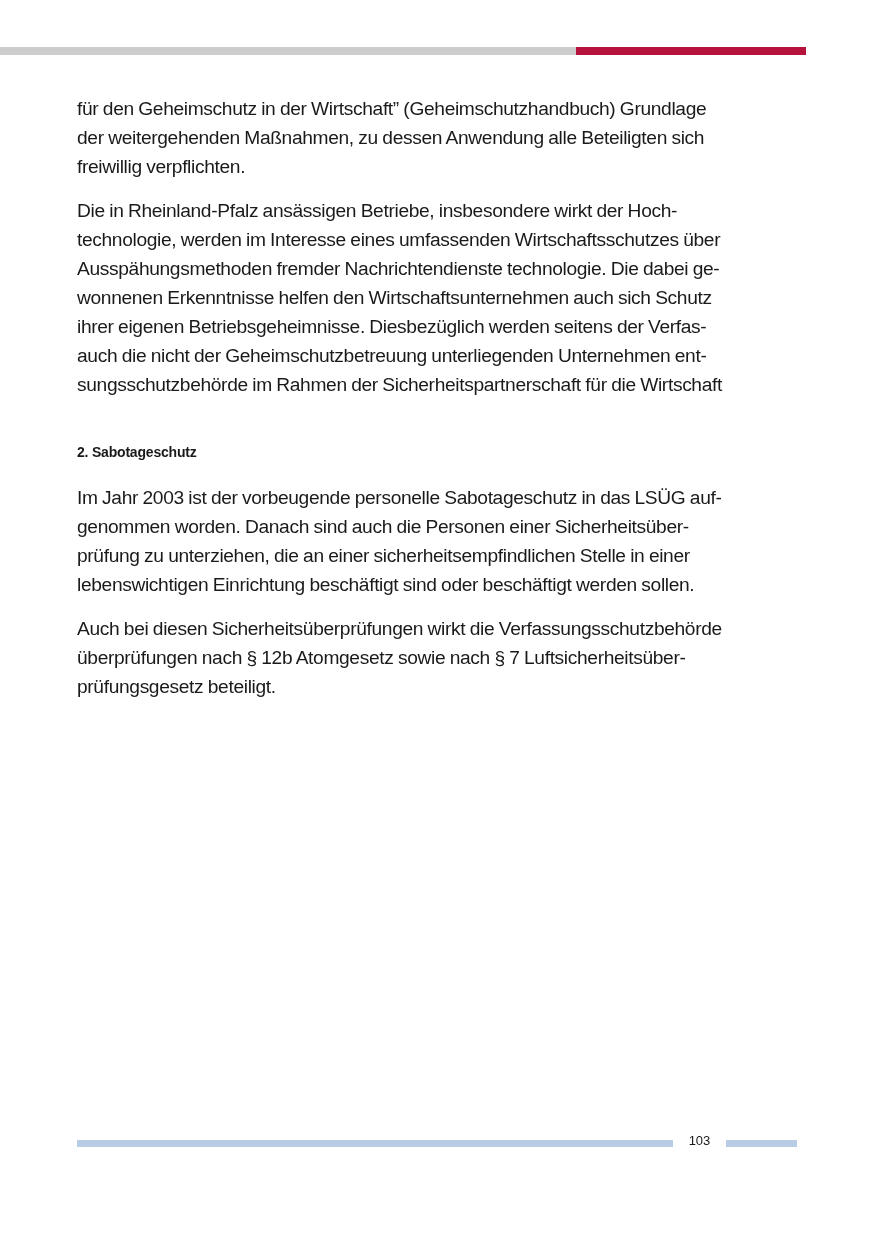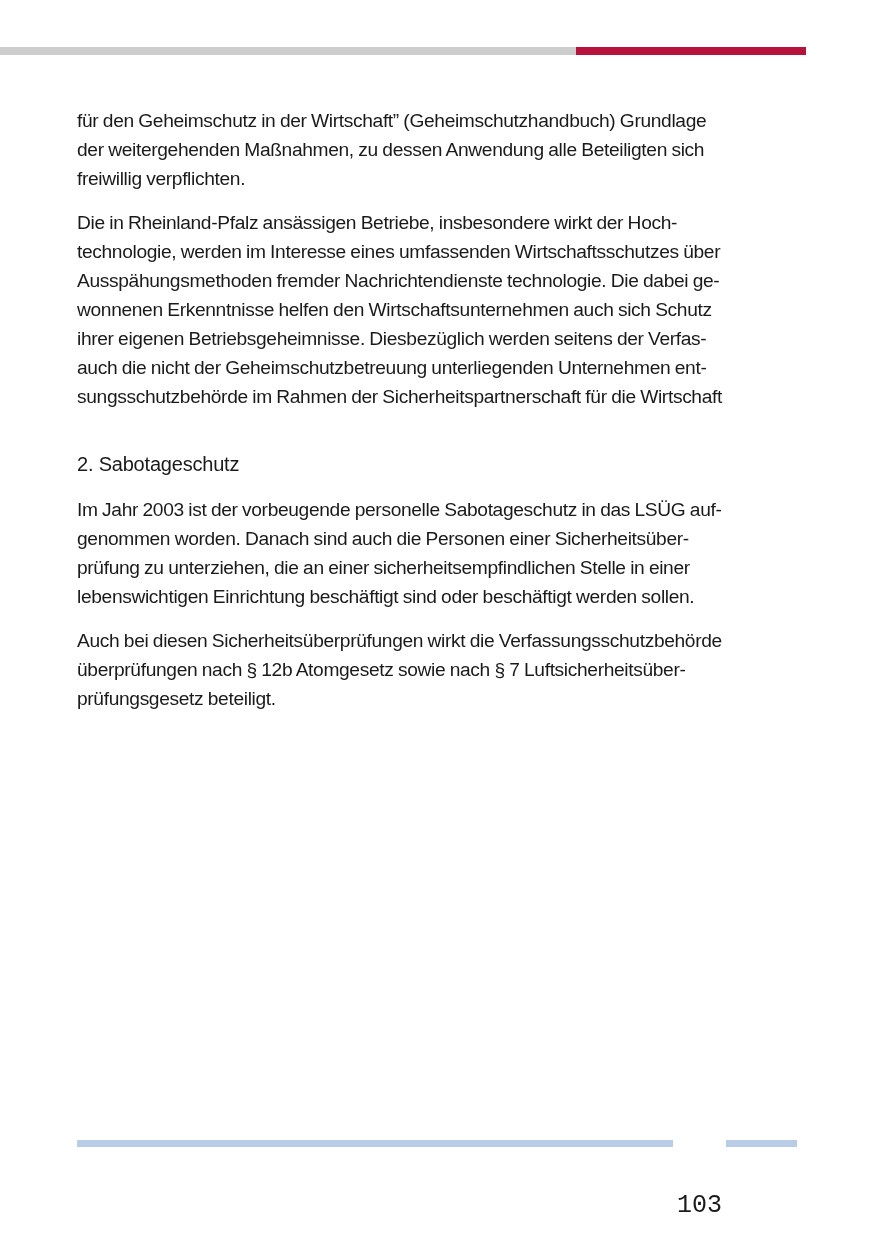--- a/index.html
+++ b/index.html
@@ -29,38 +29,37 @@
       top: 47px;
       width: 230px;
       height: 8px;
       background: #b5123c;
     }
     .content {
       position: absolute;
       left: 77px;
       top: 94px;
       width: 724px;
-      margin-top: 12px;
     }
     .para {
       margin: 0 0 15px 0;
       font-size: 19.2px;
       line-height: 29px;
       letter-spacing: -0.35px;
       word-spacing: -0.5px;
     }
     .para .line {
       display: block;
       white-space: nowrap;
     }
     .heading {
       margin: 38px 0 16px 0;
-      font-size: 20px;
+      font-size: 14px;
       line-height: 30px;
-      font-weight: normal;
+      font-weight: bold;
       letter-spacing: -0.2px;
     }
     .footer-bar-left {
       position: absolute;
       left: 77px;
       top: 1140px;
       width: 596px;
       height: 7px;
       background: #b8cce6;
     }
@@ -69,26 +68,25 @@
       left: 726px;
       top: 1140px;
       width: 71px;
       height: 7px;
       background: #b8cce6;
     }
     .page-number {
       position: absolute;
       left: 673px;
       width: 53px;
-      top: 1194px;
+      top: 1129px;
       text-align: center;
-      font-size: 25px;
+      font-size: 13px;
       line-height: 24px;
       color: #1a1a1a;
-      font-family: Liberation Mono, monospace;
     }
   </style>
 </head>
 <body>
 
 <div class="top-bar-grey"></div>
 <div class="top-bar-red"></div>
 
 <div class="content">
   <p class="para">

